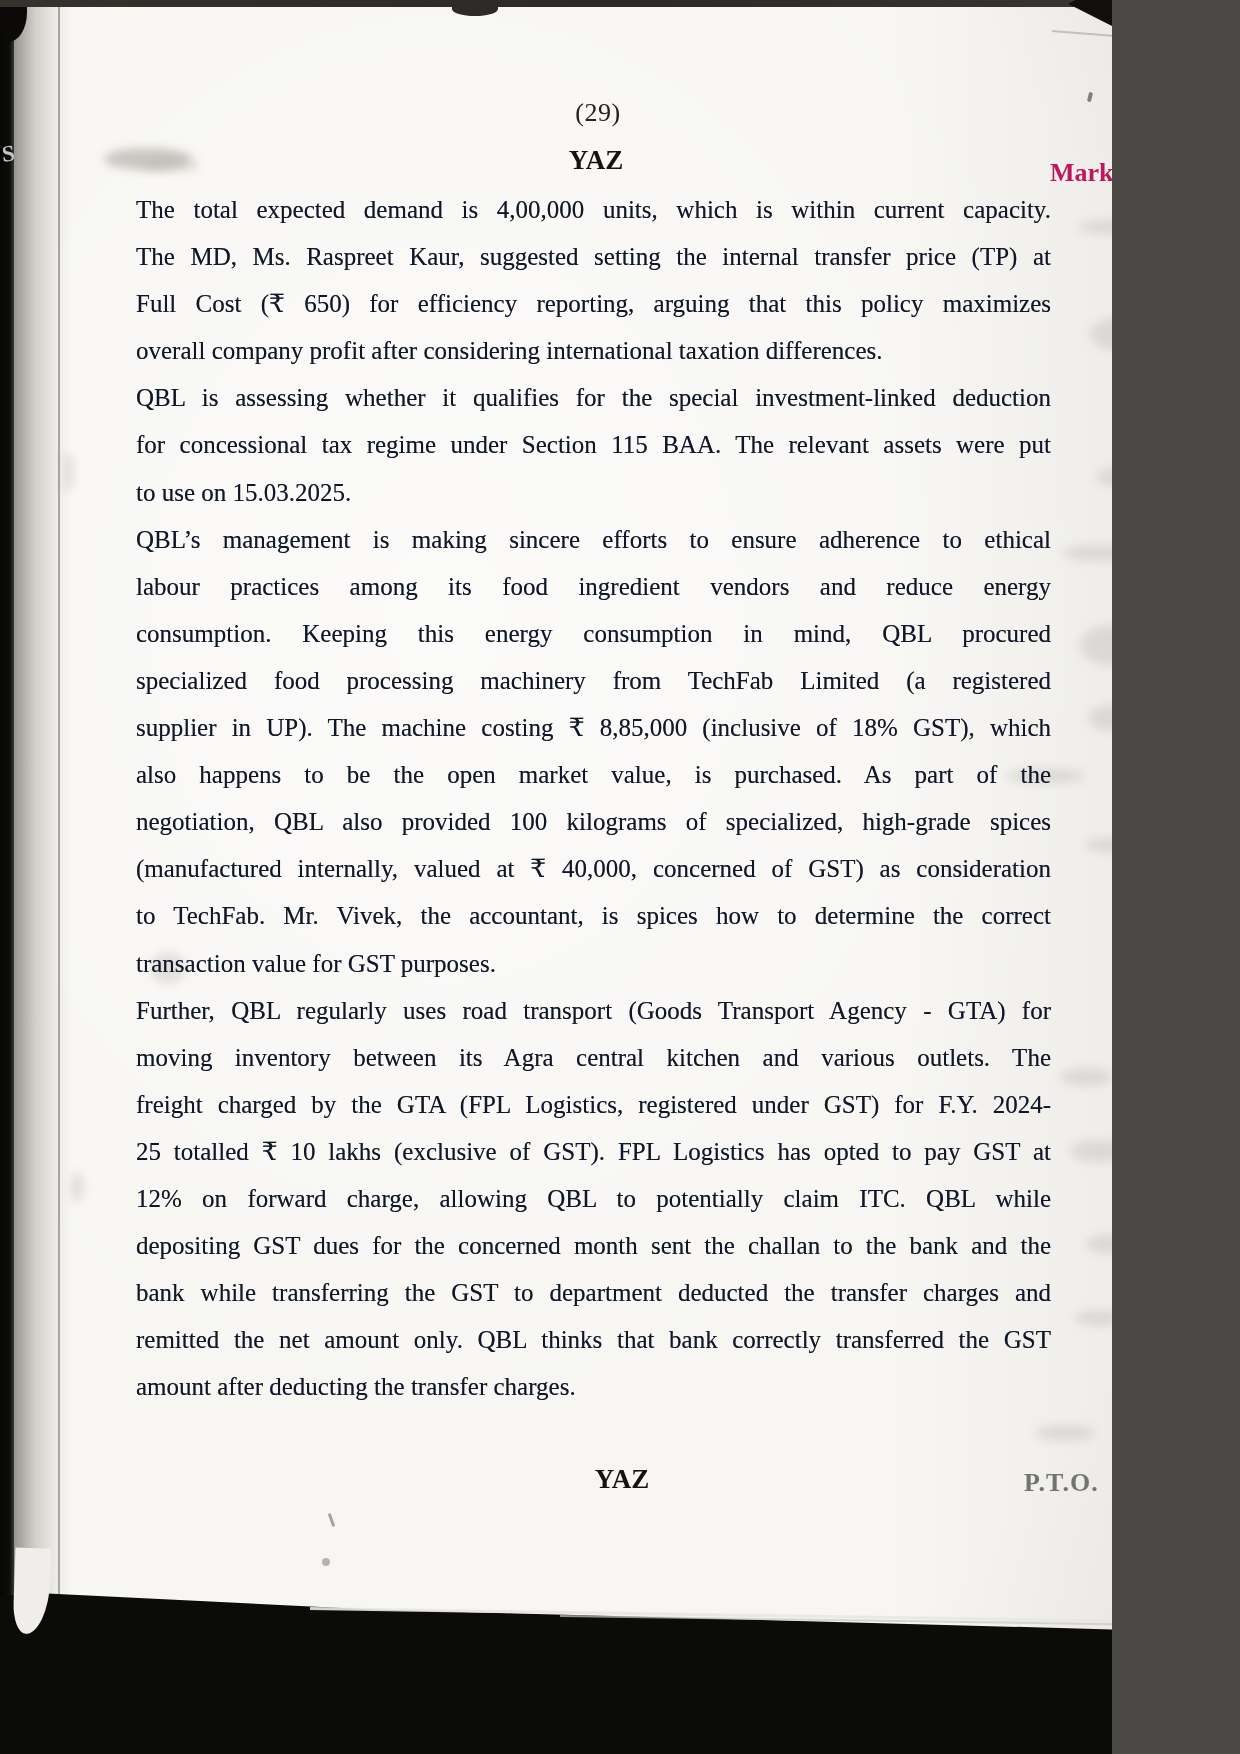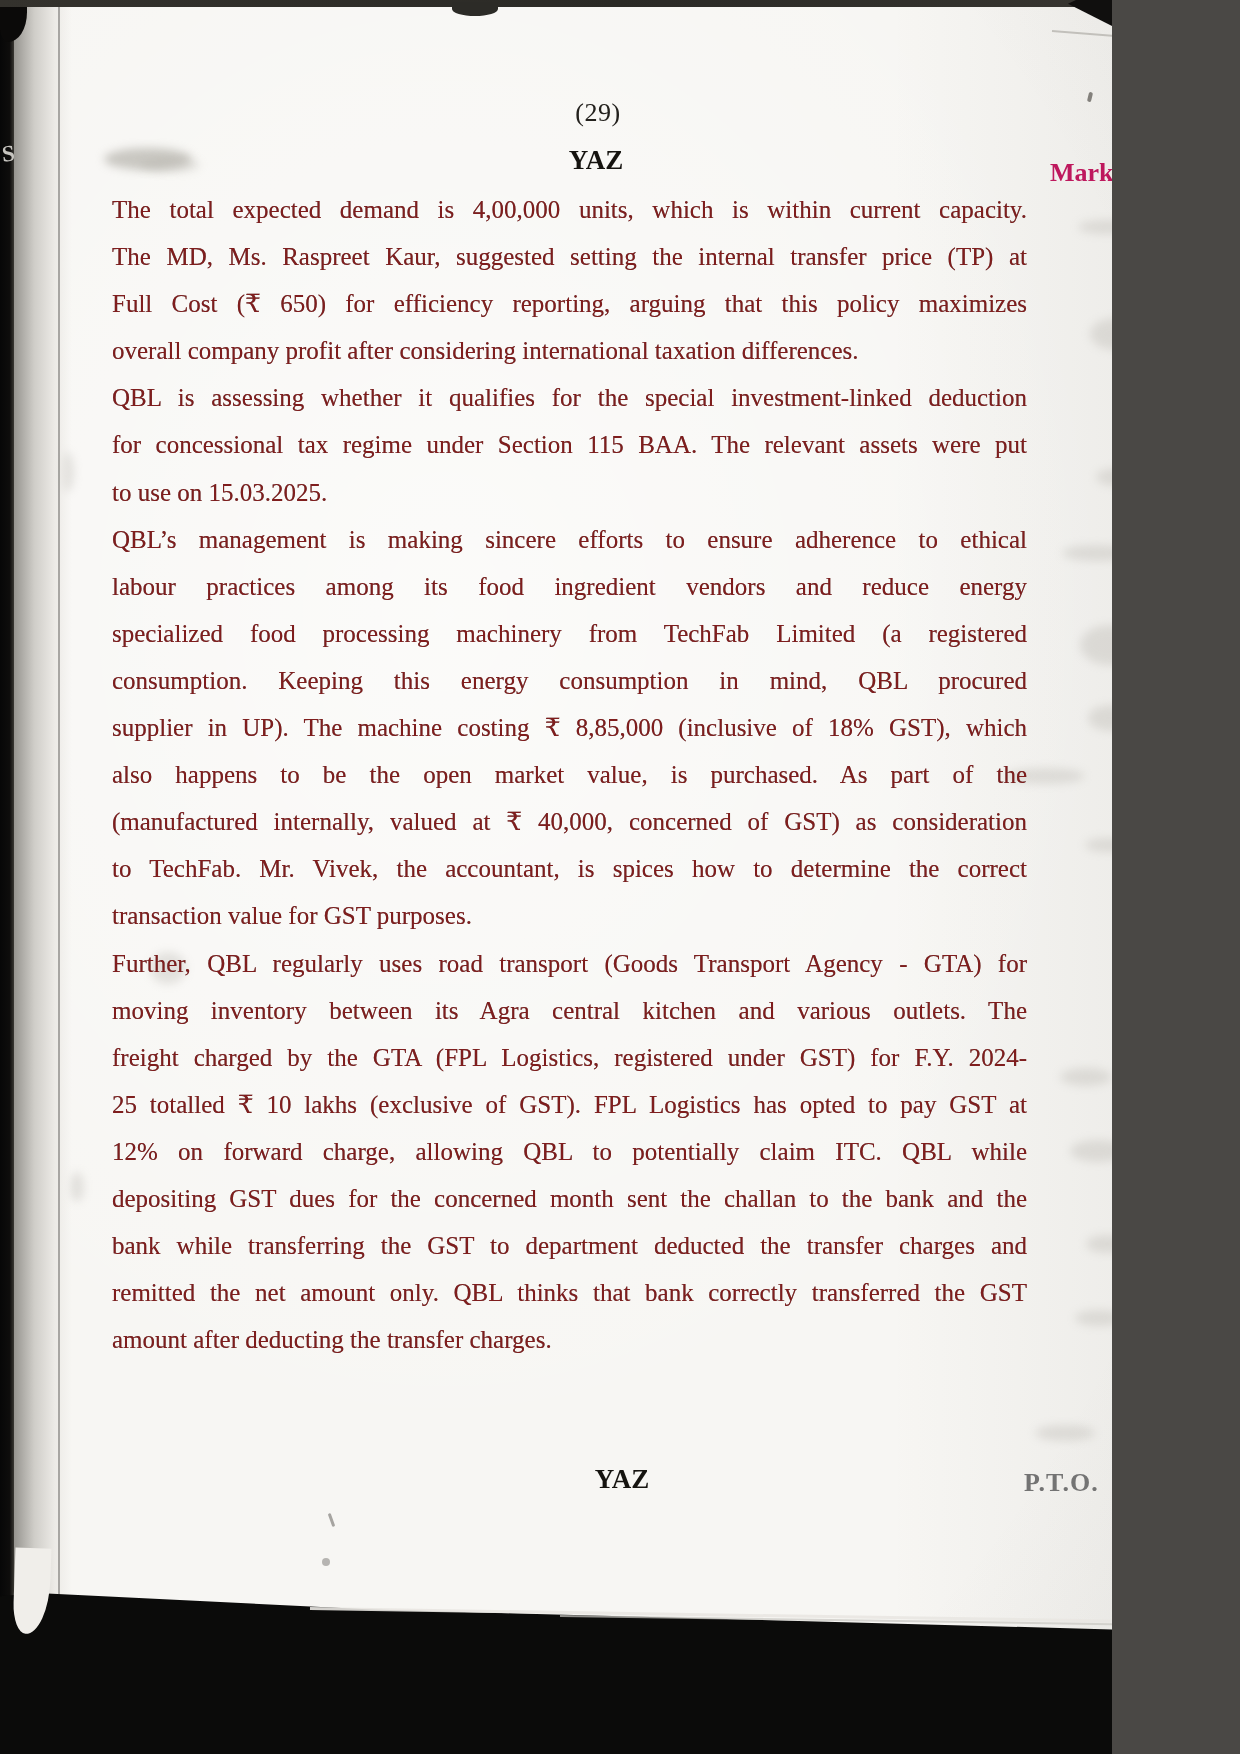--- a/index.html
+++ b/index.html
@@ -19,22 +19,22 @@
   }
   .vig{position:absolute;inset:0;z-index:1;
     background:linear-gradient(to right, rgba(0,0,0,0) 80%, rgba(100,98,92,.06) 100%);}
   
   .content{position:absolute;inset:0;z-index:3;}
   .pageno{position:absolute;top:98px;left:0;width:1196px;text-align:center;
     font-size:26px;letter-spacing:.5px;color:#23211d;}
   .hdr-yaz{position:absolute;top:145px;left:0;width:1192px;text-align:center;
     font-size:27px;font-weight:bold;color:#15130f;}
   .hdr-marks{position:absolute;top:158px;left:1050px;font-size:26px;font-weight:bold;color:#be185d;}
-  #body-lines{position:absolute;top:186px;left:112px;width:915px;
-    font-size:25px;color:#7f1d1d;text-shadow:0 0 .5px rgba(32,30,26,.55);}
+  #body-lines{position:absolute;top:186px;left:136px;width:915px;
+    font-size:25px;color:#0f172a;text-shadow:0 0 .5px rgba(32,30,26,.55);}
   .line{height:47.1px;line-height:47.1px;text-align:justify;text-align-last:justify;
     white-space:normal;overflow:visible;}
   .line.end{text-align-last:left;}
   .ftr-yaz{position:absolute;top:1464px;left:24px;width:1196px;text-align:center;
     font-size:27px;font-weight:bold;color:#15130f;}
   .ftr-pto{position:absolute;top:1468px;left:1024px;font-size:26px;font-weight:bold;
     letter-spacing:1px;color:#737373;}
   
   .spine{position:absolute;left:0;top:0;width:14px;height:1754px;z-index:5;
     background:linear-gradient(to right,#070707 0%,#0e0d0c 70%,#3a3833 100%);}
@@ -109,24 +109,25 @@
     <div id="body-lines">
         <div class="line">The total expected demand is 4,00,000 units, which is within current capacity.</div>
         <div class="line">The MD, Ms. Raspreet Kaur, suggested setting the internal transfer price (TP) at</div>
         <div class="line">Full Cost (₹ 650) for efficiency reporting, arguing that this policy maximizes</div>
         <div class="line end">overall company profit after considering international taxation differences.</div>
         <div class="line">QBL is assessing whether it qualifies for the special investment-linked deduction</div>
         <div class="line">for concessional tax regime under Section 115 BAA. The relevant assets were put</div>
         <div class="line end">to use on 15.03.2025.</div>
         <div class="line">QBL’s management is making sincere efforts to ensure adherence to ethical</div>
         <div class="line">labour practices among its food ingredient vendors and reduce energy</div>
+        <div class="line">consumption. Keeping this energy consumption in mind, QBL procured</div>
         <div class="line">specialized food processing machinery from TechFab Limited (a registered</div>
-        <div class="line">consumption. Keeping this energy consumption in mind, QBL procured</div>
         <div class="line">supplier in UP). The machine costing ₹ 8,85,000 (inclusive of 18% GST), which</div>
         <div class="line">also happens to be the open market value, is purchased. As part of the</div>
+        <div class="line">negotiation, QBL also provided 100 kilograms of specialized, high-grade spices</div>
         <div class="line">(manufactured internally, valued at ₹ 40,000, concerned of GST) as consideration</div>
         <div class="line">to TechFab. Mr. Vivek, the accountant, is spices how to determine the correct</div>
         <div class="line end">transaction value for GST purposes.</div>
         <div class="line">Further, QBL regularly uses road transport (Goods Transport Agency - GTA) for</div>
         <div class="line">moving inventory between its Agra central kitchen and various outlets. The</div>
         <div class="line">freight charged by the GTA (FPL Logistics, registered under GST) for F.Y. 2024-</div>
         <div class="line">25 totalled ₹ 10 lakhs (exclusive of GST). FPL Logistics has opted to pay GST at</div>
         <div class="line">12% on forward charge, allowing QBL to potentially claim ITC. QBL while</div>
         <div class="line">depositing GST dues for the concerned month sent the challan to the bank and the</div>
         <div class="line">bank while transferring the GST to department deducted the transfer charges and</div>

